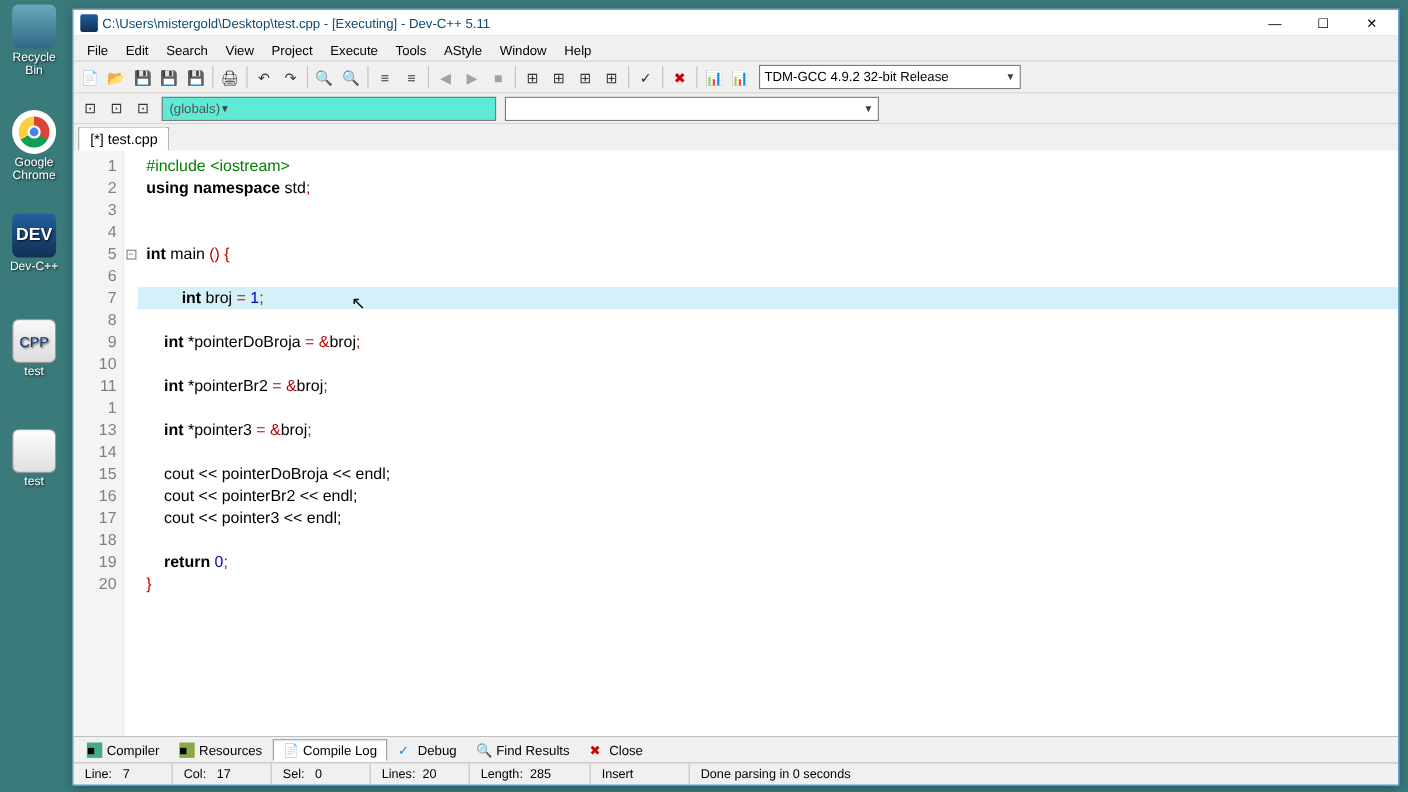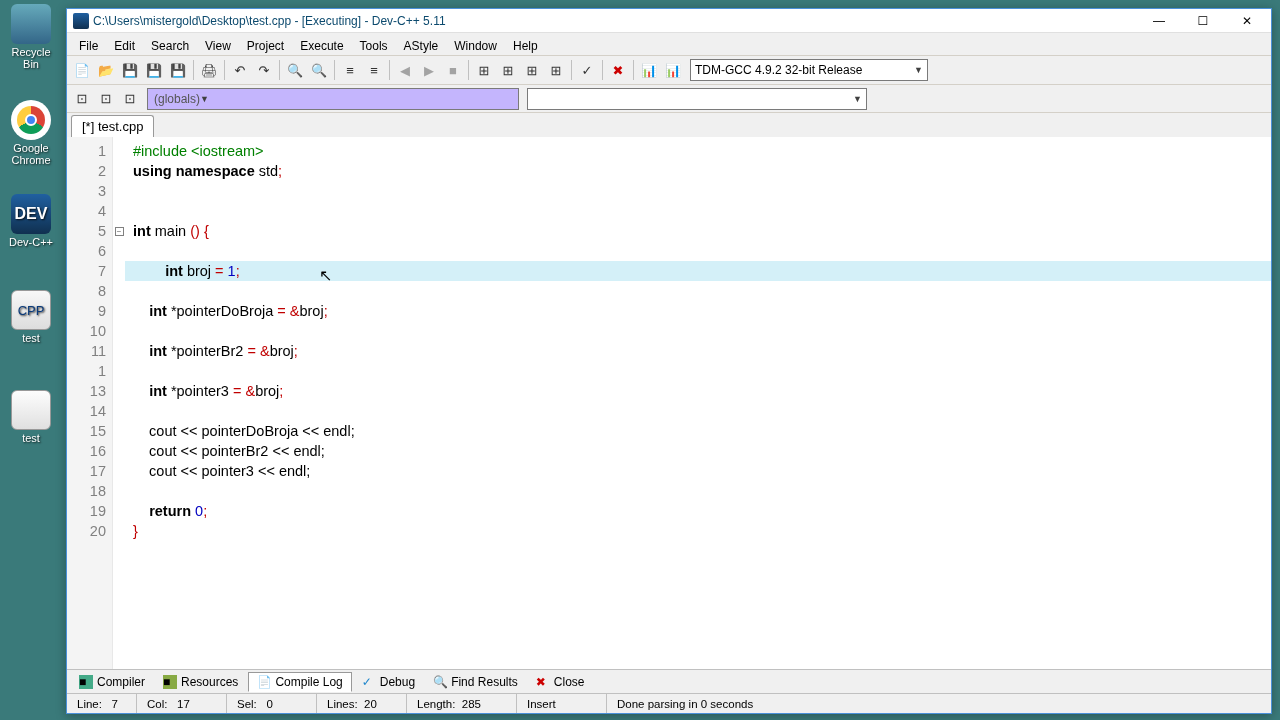--- a/index.html
+++ b/index.html
@@ -27,21 +27,21 @@
 .menubar { height:22px; display:flex; align-items:flex-end; padding:0 4px; font-size:12px; background:#f0f0f0; }
 .menubar span { padding:2px 8px; cursor:default; }
 
 .toolbar { height:30px; background:#f0f0f0; border-top:1px solid #d4d0c8; border-bottom:1px solid #d4d0c8; display:flex; align-items:center; padding:0 4px; gap:2px; }
 .tb-btn { width:22px; height:22px; display:flex; align-items:center; justify-content:center; font-size:13px; color:#333; border:1px solid transparent; }
 .tb-btn.dis { opacity:0.4; }
 .tb-sep { width:1px; height:20px; background:#c0c0c0; margin:0 2px; }
 .compiler-sel { height:22px; width:238px; font-size:12px; border:1px solid #7a7a7a; padding:0 4px; background:#fff; display:flex; align-items:center; justify-content:space-between; margin-left:4px; }
 
 .toolbar2 { height:28px; background:#f0f0f0; border-bottom:1px solid #d4d0c8; display:flex; align-items:center; padding:0 4px; gap:2px; }
-.globals-sel { height:22px; width:372px; font-size:12px; border:1px solid #7a7a7a; padding:0 6px; background:#c4b5fd; display:flex; align-items:center; color:#555; margin-left:4px; }
+.globals-sel { height:22px; width:304px; font-size:12px; border:1px solid #7a7a7a; padding:0 6px; background:#5eead4; display:flex; align-items:center; color:#555; margin-left:4px; }
 .empty-sel { height:22px; width:340px; border:1px solid #7a7a7a; background:#fff; margin-left:6px; display:flex; align-items:center; justify-content:flex-end; padding:0 4px; }
 
 .tabs { height:24px; background:#f0f0f0; display:flex; align-items:flex-end; padding-left:4px; }
 .tab { background:#fff; border:1px solid #999; border-bottom:none; padding:3px 10px; font-size:13px; border-radius:3px 3px 0 0; }
 
 .editor { flex:1; display:flex; background:#fff; font-family:Consolas,monospace; font-size:14.5px; overflow:hidden; position:relative; }
 .gutter { width:46px; background:#f4f4f4; border-right:1px solid #e8e8e8; text-align:right; padding:4px 6px 0 0; color:#808080; }
 .gutter div { height:20px; line-height:20px; }
 .foldcol { width:12px; background:#fff; padding-top:4px; }
 .foldcol div { height:20px; display:flex; align-items:center; justify-content:center; }
@@ -260,21 +260,21 @@
         <span>Find Results</span>
       </div>
     <div class="btab">
         <span class="bi" style="color:#c00">✖</span>
         <span>Close</span>
       </div>
   </div>
 
 
   <div class="statusbar">
-    <div class="cell" style="width:70px"><span>Line:</span>&nbsp;&nbsp;&nbsp;<span>7</span></div>
+    <div class="cell" style="width:90px"><span>Line:</span>&nbsp;&nbsp;&nbsp;<span>7</span></div>
     <div class="cell" style="width:90px"><span>Col:</span>&nbsp;&nbsp;&nbsp;<span>17</span></div>
     <div class="cell" style="width:90px"><span>Sel:</span>&nbsp;&nbsp;&nbsp;<span>0</span></div>
     <div class="cell" style="width:90px"><span>Lines:</span>&nbsp;&nbsp;<span>20</span></div>
     <div class="cell" style="width:110px"><span>Length:</span>&nbsp;&nbsp;<span>285</span></div>
     <div class="cell" style="width:90px">
         <span>Insert</span>
       </div>
     <div class="cell" style="flex:1;border-right:none">
         <span>Done parsing in 0 seconds</span>
       </div>

